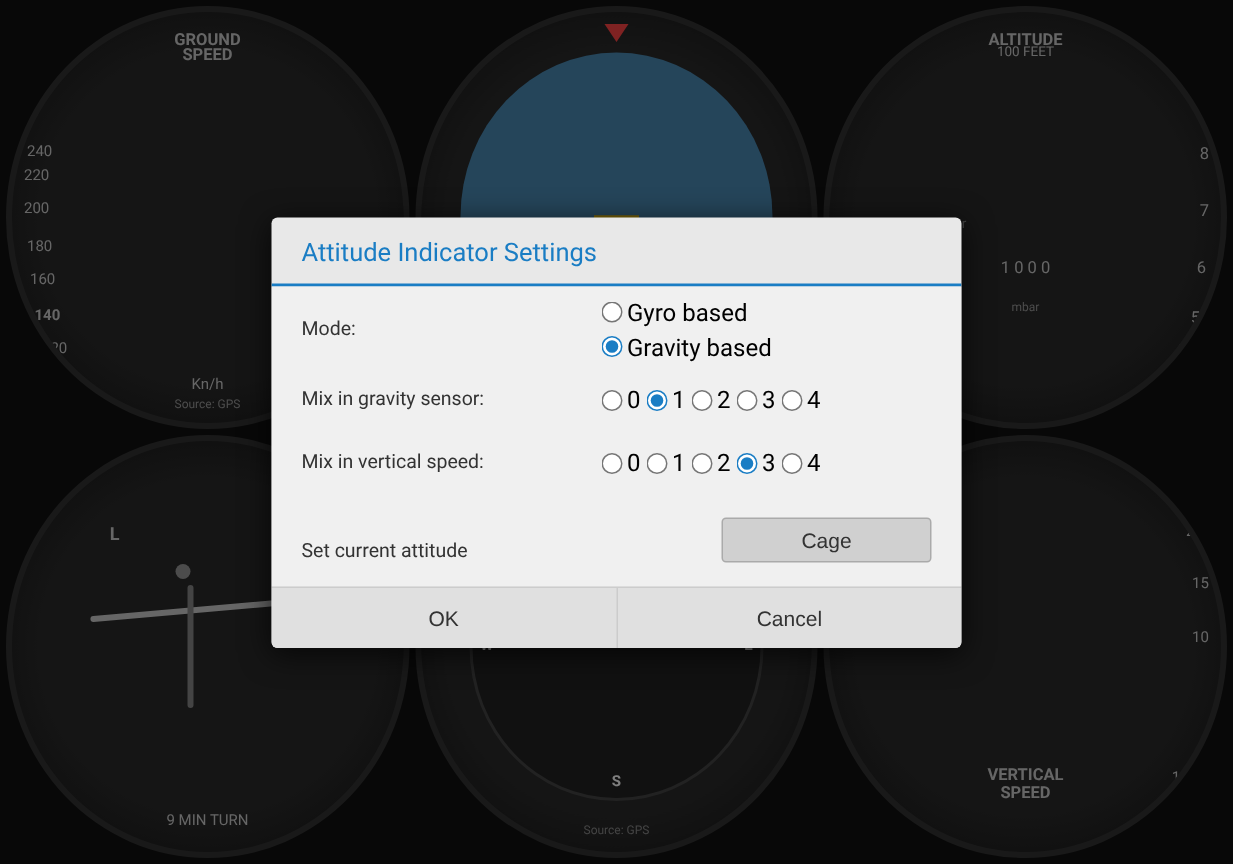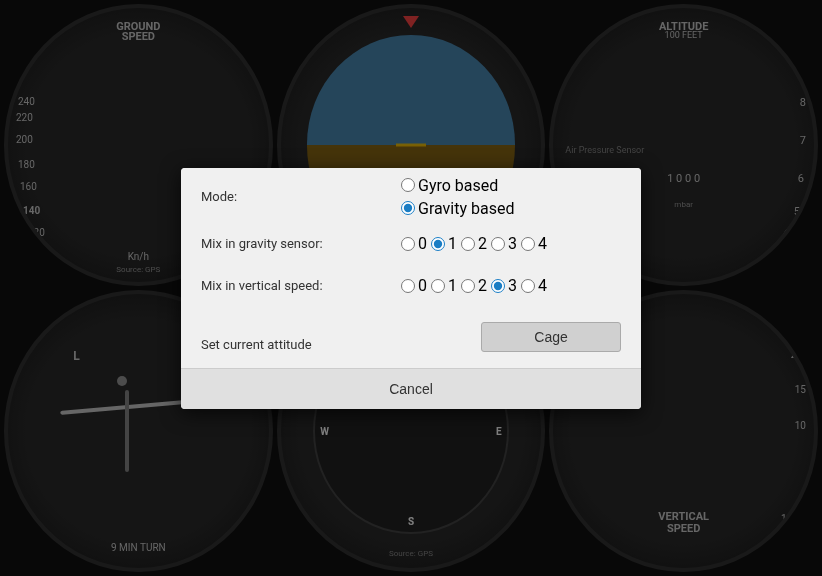--- a/index.html
+++ b/index.html
@@ -270,20 +270,23 @@
       <span style="position:absolute;top:80%;right:8px;color:#ccc;font-size:10px;">100 F</span>
       <span style="position:absolute;top:88%;right:8px;color:#ccc;font-size:10px;">PER M</span>
     </div>
   </div>
 </div>
 
 <div class="overlay">
 
   <div class="dialog">
 
+    <div class="dialog-header">
+      <h2 class="dialog-title">Attitude Indicator Settings</h2>
+    </div>
 
     <div class="dialog-body">
 
       <div class="settings-row">
         <span class="settings-label">Mode:</span>
         <div class="radio-group mode-group">
           <label class="radio-option">
             <input type="radio" name="mode" value="gyro" style="">
             <span>Gyro based</span>
           </label>
@@ -348,16 +351,17 @@
 
       <div class="action-row">
         <span class="action-label">Set current attitude</span>
         <button class="action-button">Cage</button>
       </div>
 
 
     </div>
 
     <div class="dialog-footer">
+      <button class="footer-btn">OK</button>
       <button class="footer-btn">Cancel</button>
     </div>
   </div>
 </div>
 
 </body></html>

